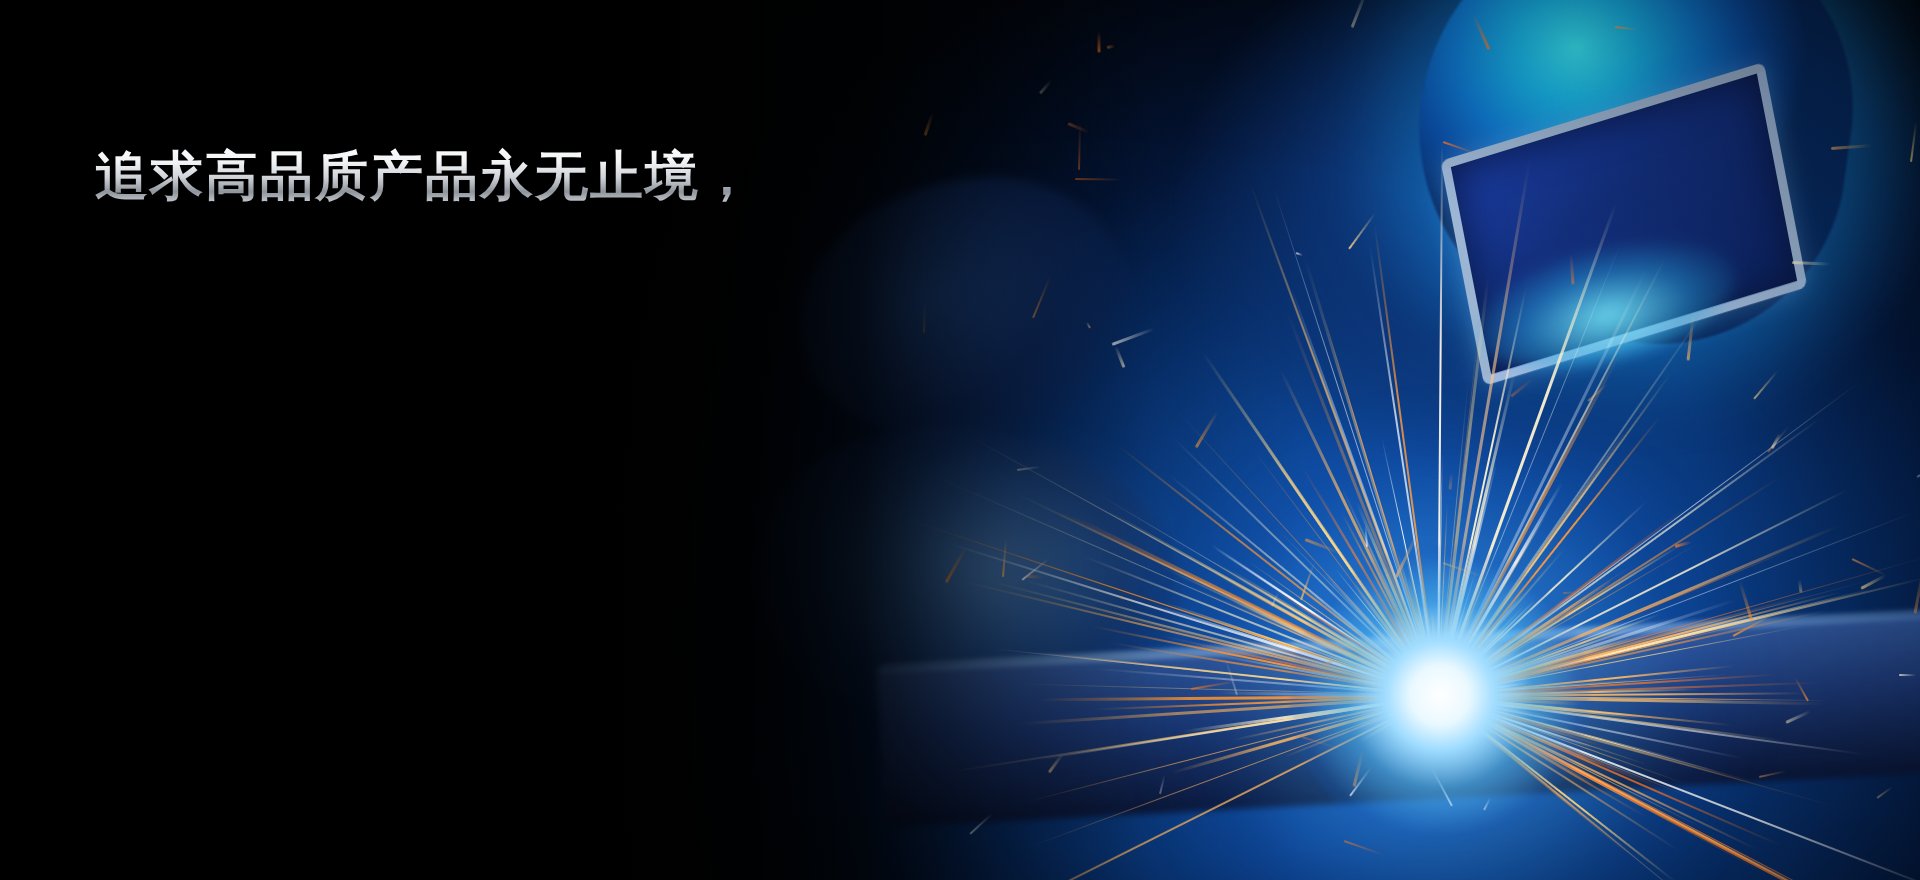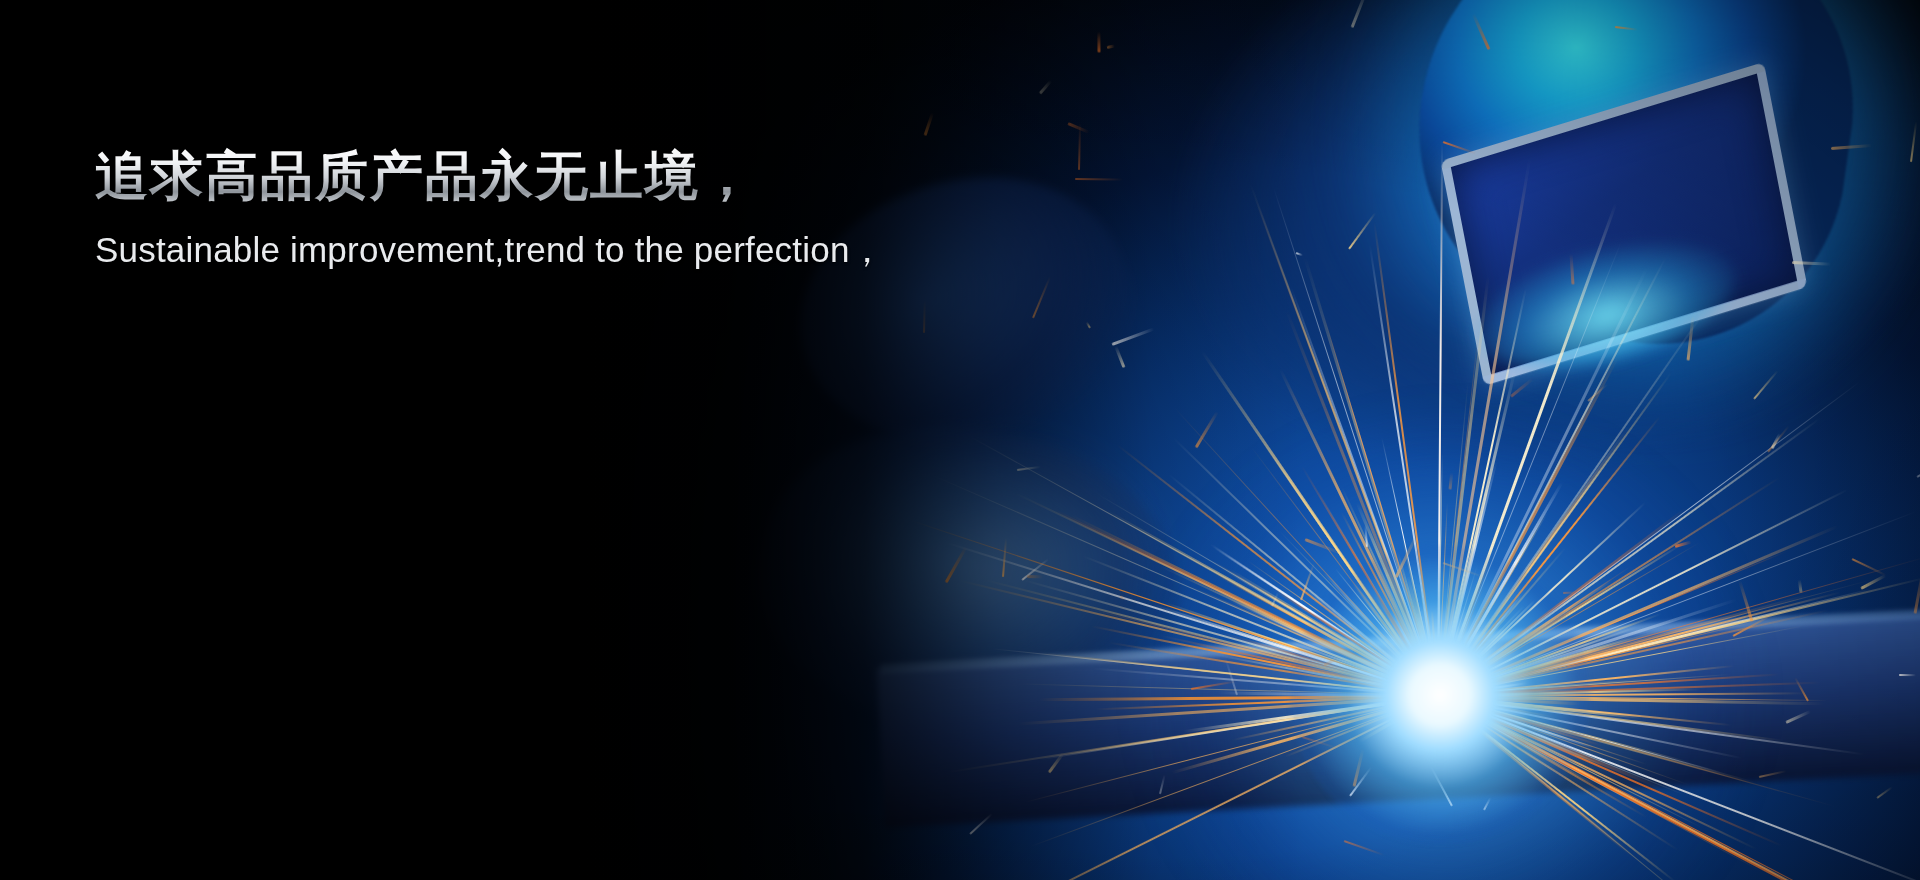--- a/index.html
+++ b/index.html
@@ -585,17 +585,16 @@
         <div class="ray" style="left: 1090px; top: 327px; width: 7px; height: 2px; opacity: 0.67; transform: rotate(-119.9deg); background: linear-gradient(90deg, rgb(255, 217, 138), rgba(255, 120, 30, 0)); filter: blur(0.5px);"></div>
       </div>
     <div class="arc-core"></div>
     <div class="fade-left"></div>
     <div class="vignette"></div>
   </div>
 
   <div class="copy">
     <div class="cn-line">追求高品质产品永无止境，</div>
     <div class="en-block">
-      <div class="en-line">Sustainable improvement,trend to the perfection，</div>
     </div>
   </div>
 
 </div>
 
 </body></html>

